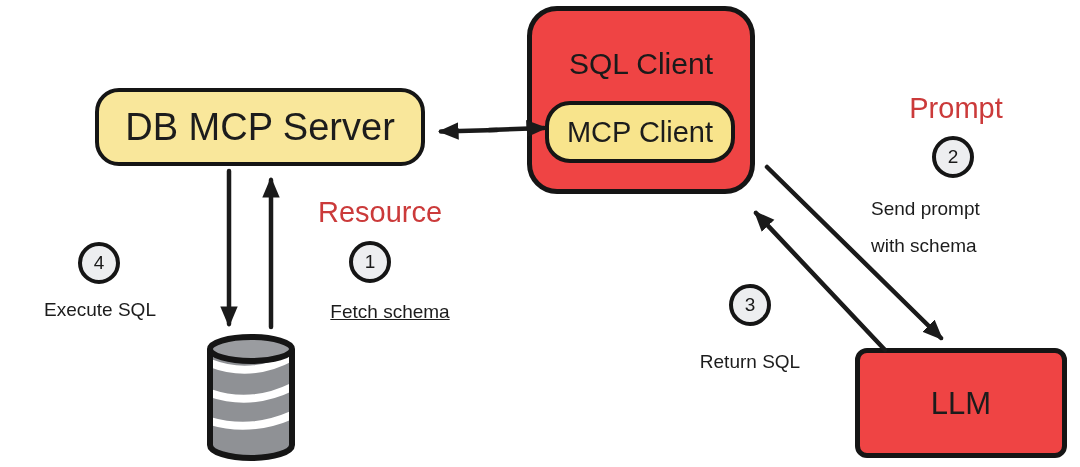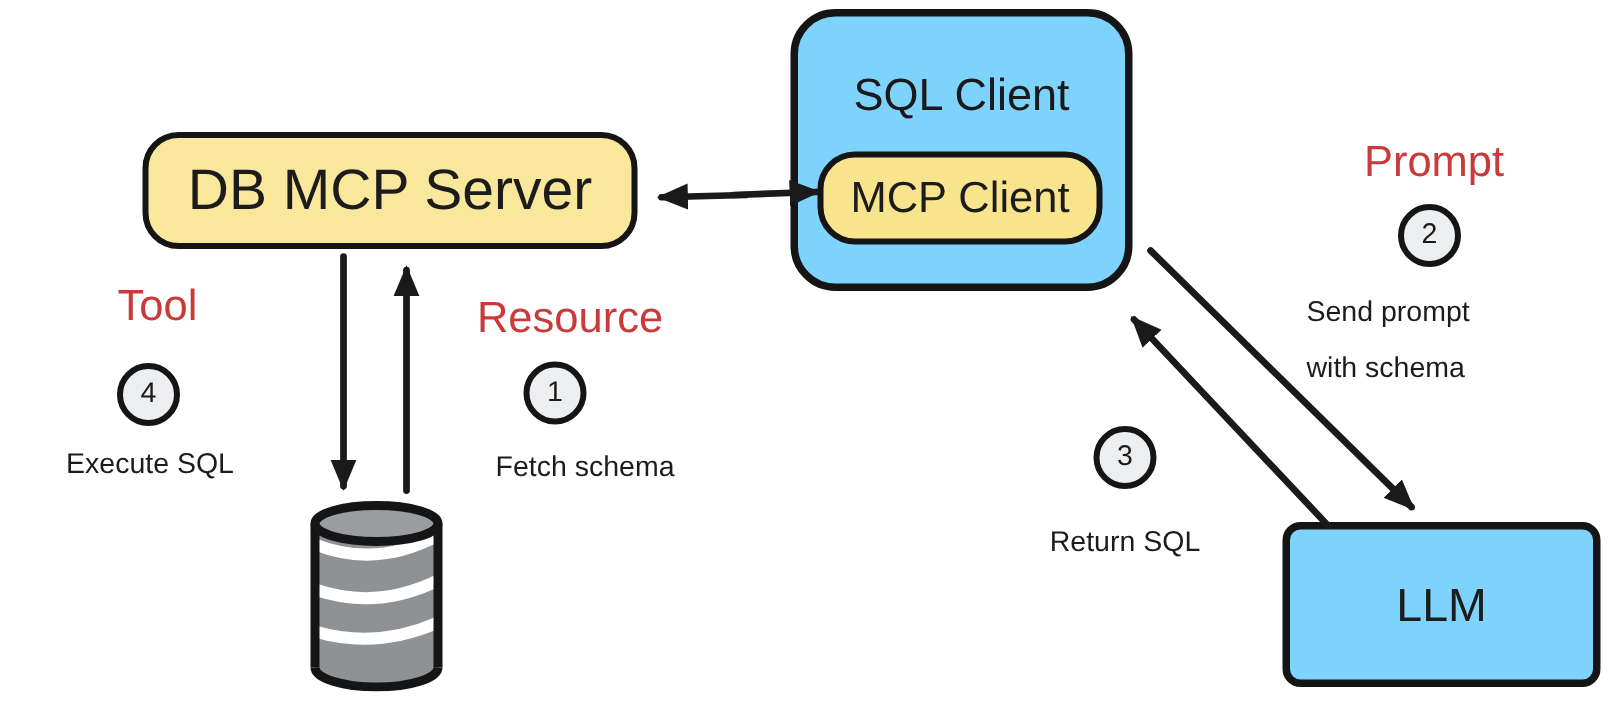--- a/index.html
+++ b/index.html
@@ -7,21 +7,21 @@
     position:relative;
     width:1080px;height:467px;
     background:#ffffff;
     font-family:"Liberation Sans", sans-serif;
     color:#1a1a1a;
     overflow:hidden;
   }
   .node{
     position:absolute;
     border:4px solid #151515;
-    background:#7dd3fc;
+    background:#ef4444;
     display:flex;align-items:center;justify-content:center;
     box-sizing:border-box;
     z-index:2;
   }
   .node-label{font-size:38px;line-height:1;color:#1c1c1c;}
   .yellow{background:#f9e79b;}
   .yellow-inner{background:#f8e48c;}
   .db-mcp-server{left:95px;top:88px;width:330px;height:78px;border-radius:24px;}
   .sql-client{left:527px;top:6px;width:228px;height:188px;border-radius:30px;border-width:5px;}
   .sql-client-title{position:absolute;top:36px;left:0;width:100%;text-align:center;font-size:30px;}
@@ -58,21 +58,21 @@
   .c4{left:78px;top:242px;}
 
   .step-text{
     position:absolute;
     font-size:19px;
     line-height:37px;
     color:#1c1c1c;
     white-space:pre-line;
     z-index:2;
   }
-  .t1{left:285px;top:293px;width:210px;text-align:center;}
+  .t1{left:285px;top:293px;width:210px;text-align:center;text-decoration:underline;}
   .t2{left:871px;top:190px;width:200px;text-align:left;}
   .t3{left:650px;top:343px;width:200px;text-align:center;}
   .t4{left:0px;top:291px;width:200px;text-align:center;}
 
   .arrow-layer{position:absolute;left:0;top:0;width:1080px;height:467px;z-index:4;pointer-events:none;}
   .db-icon{position:absolute;left:205px;top:333px;width:92px;height:128px;z-index:2;}
 </style>
 </head>
 <body>
 
@@ -87,21 +87,20 @@
   </div>
 
   <div class="node yellow-inner mcp-client">
     <span class="node-label">MCP Client</span>
   </div>
 
   <div class="node llm">
     <span class="node-label">LLM</span>
   </div>
 
-  <div class="red-label lbl-tool">Tool</div>
   <div class="red-label lbl-prompt">Prompt</div>
   <div class="red-label lbl-resource">Resource</div>
 
   <div class="step-circle c1">
     <span>1</span>
   </div>
   <div class="step-circle c2">
     <span>2</span>
   </div>
   <div class="step-circle c3">

